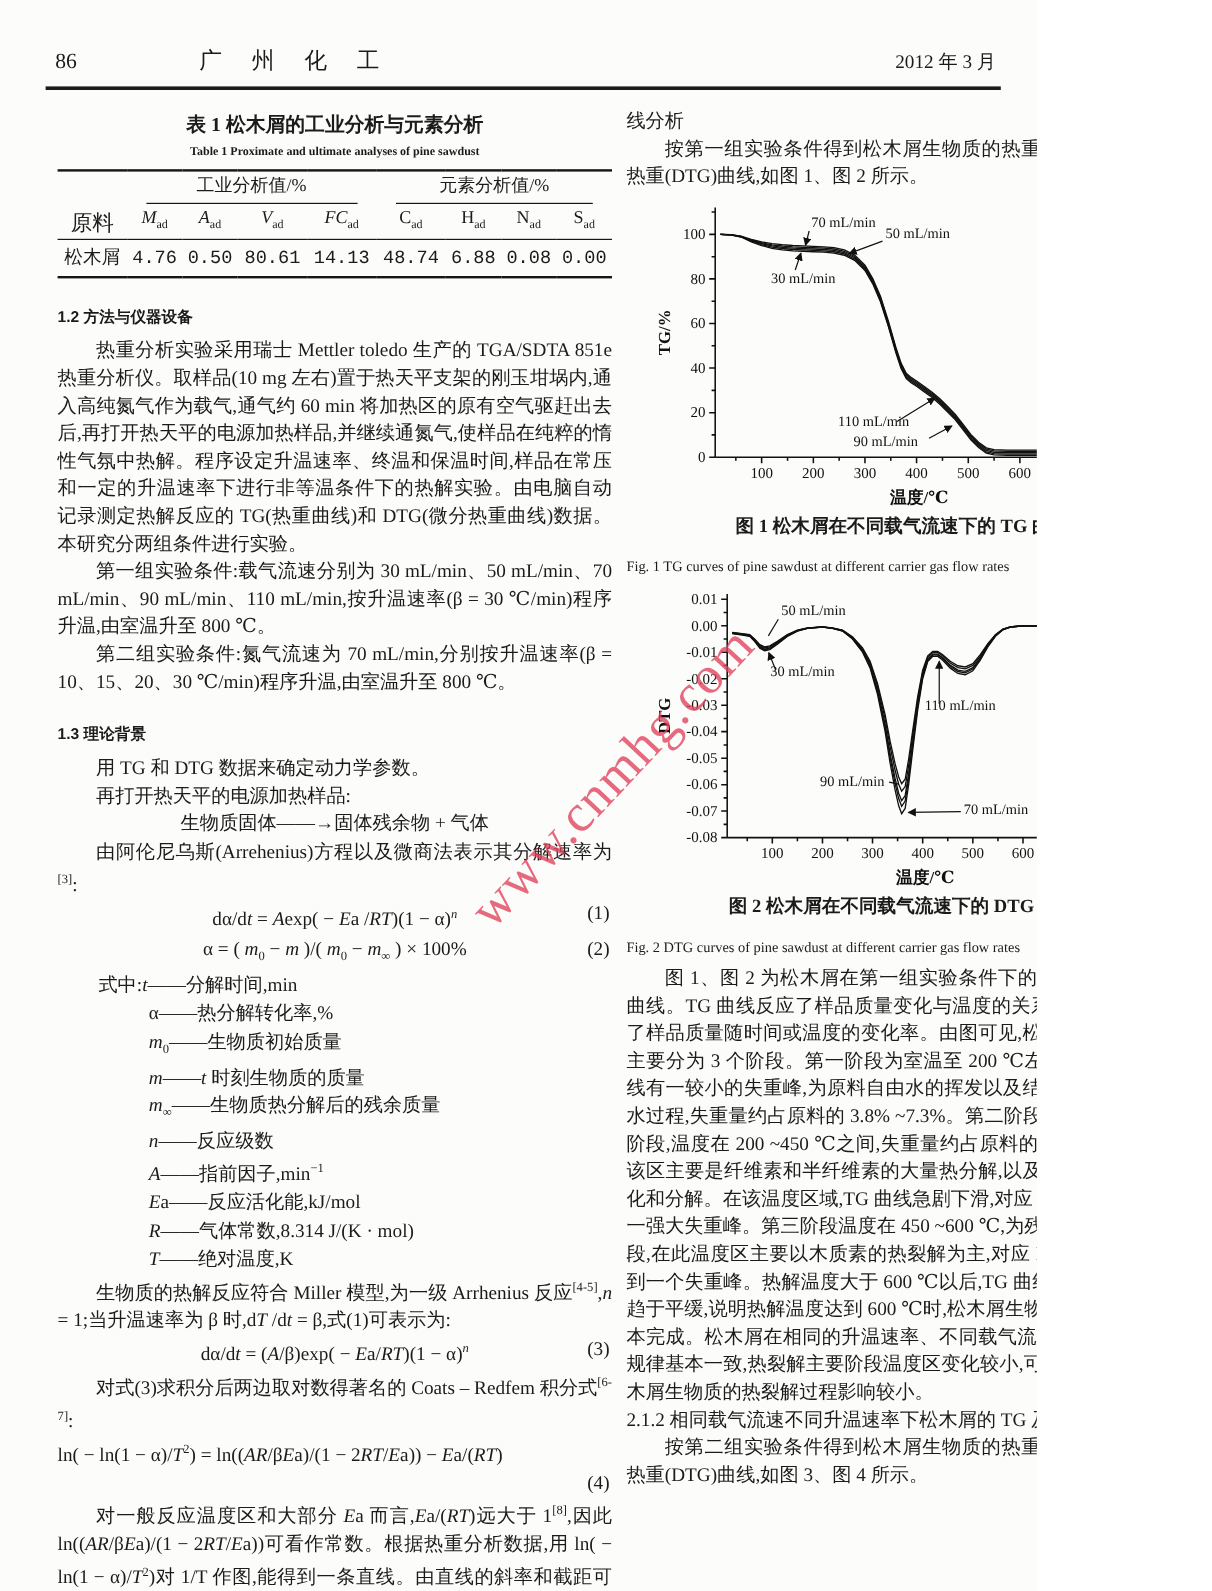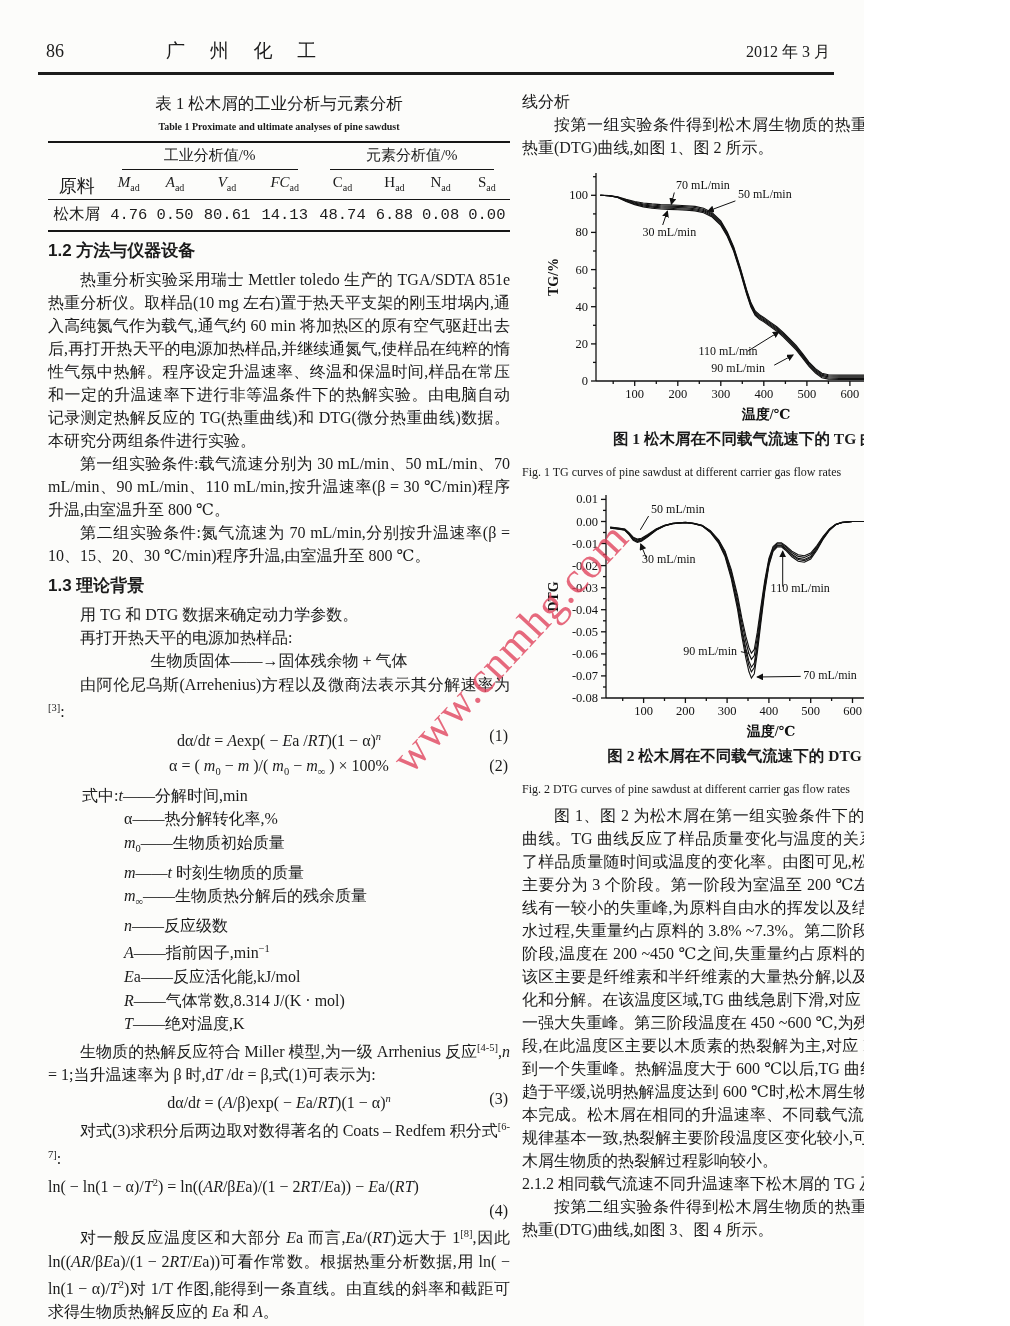--- a/index.html
+++ b/index.html
@@ -10,24 +10,24 @@
   .pg-header .pgnum{width:120px;text-align:left;font-size:18px;}
   .pg-header .jtitle{flex:1;letter-spacing:10px;font-size:19px;}
   .pg-header .jdate{width:160px;text-align:right;font-size:16px;}
   .header-rule{position:absolute;top:72px;left:38px;right:30px;height:3px;background:#1c1c1c;}
   
   .col{position:absolute;top:90px;width:462px;font-size:16px;line-height:23px;text-align:justify;}
   .col-left{left:48px;}
   .col-right{left:522px;width:460px;}
   p{margin:0;}
   p.indent{text-indent:2em;}
-  h3.sec{font-family:"Liberation Sans","DejaVu Sans",sans-serif;font-size:17px;font-weight:bold;margin:7px 0 5px 0;line-height:24px;}
+  h3.sec{font-family:"Liberation Sans","DejaVu Sans",sans-serif;font-size:13px;font-weight:bold;margin:20px 0 5px 0;line-height:24px;}
   .subsec{margin:0;line-height:23px;}
   
-  .tbl-title-zh{text-align:center;font-weight:normal;font-size:16.5px;line-height:24px;margin-top:2px;}
+  .tbl-title-zh{text-align:center;font-weight:bold;font-size:16.5px;line-height:24px;margin-top:2px;}
   .tbl-title-en{text-align:center;font-size:10px;line-height:22px;font-weight:bold;}
   table.t1{width:100%;border-collapse:collapse;font-size:15px;margin-top:3px;
            border-top:2.5px solid #161616;border-bottom:2.5px solid #161616;text-align:center;}
   table.t1 th,table.t1 td{font-weight:normal;padding:0;}
   table.t1 tr.hd1 th{height:27px;vertical-align:bottom;padding-bottom:1px;}
   table.t1 th.grp span{display:block;border-bottom:1.3px solid #161616;margin:0 16px;padding-bottom:2px;text-align:center;}
   table.t1 th.mat{border-bottom:1.4px solid #161616;font-size:18px;}
   table.t1 tr.sub th{height:26px;border-bottom:1.4px solid #161616;vertical-align:middle;}
   table.t1 tr.sub th i{font-style:italic;}
   table.t1 tr.sub th sub{font-size:10px;}

